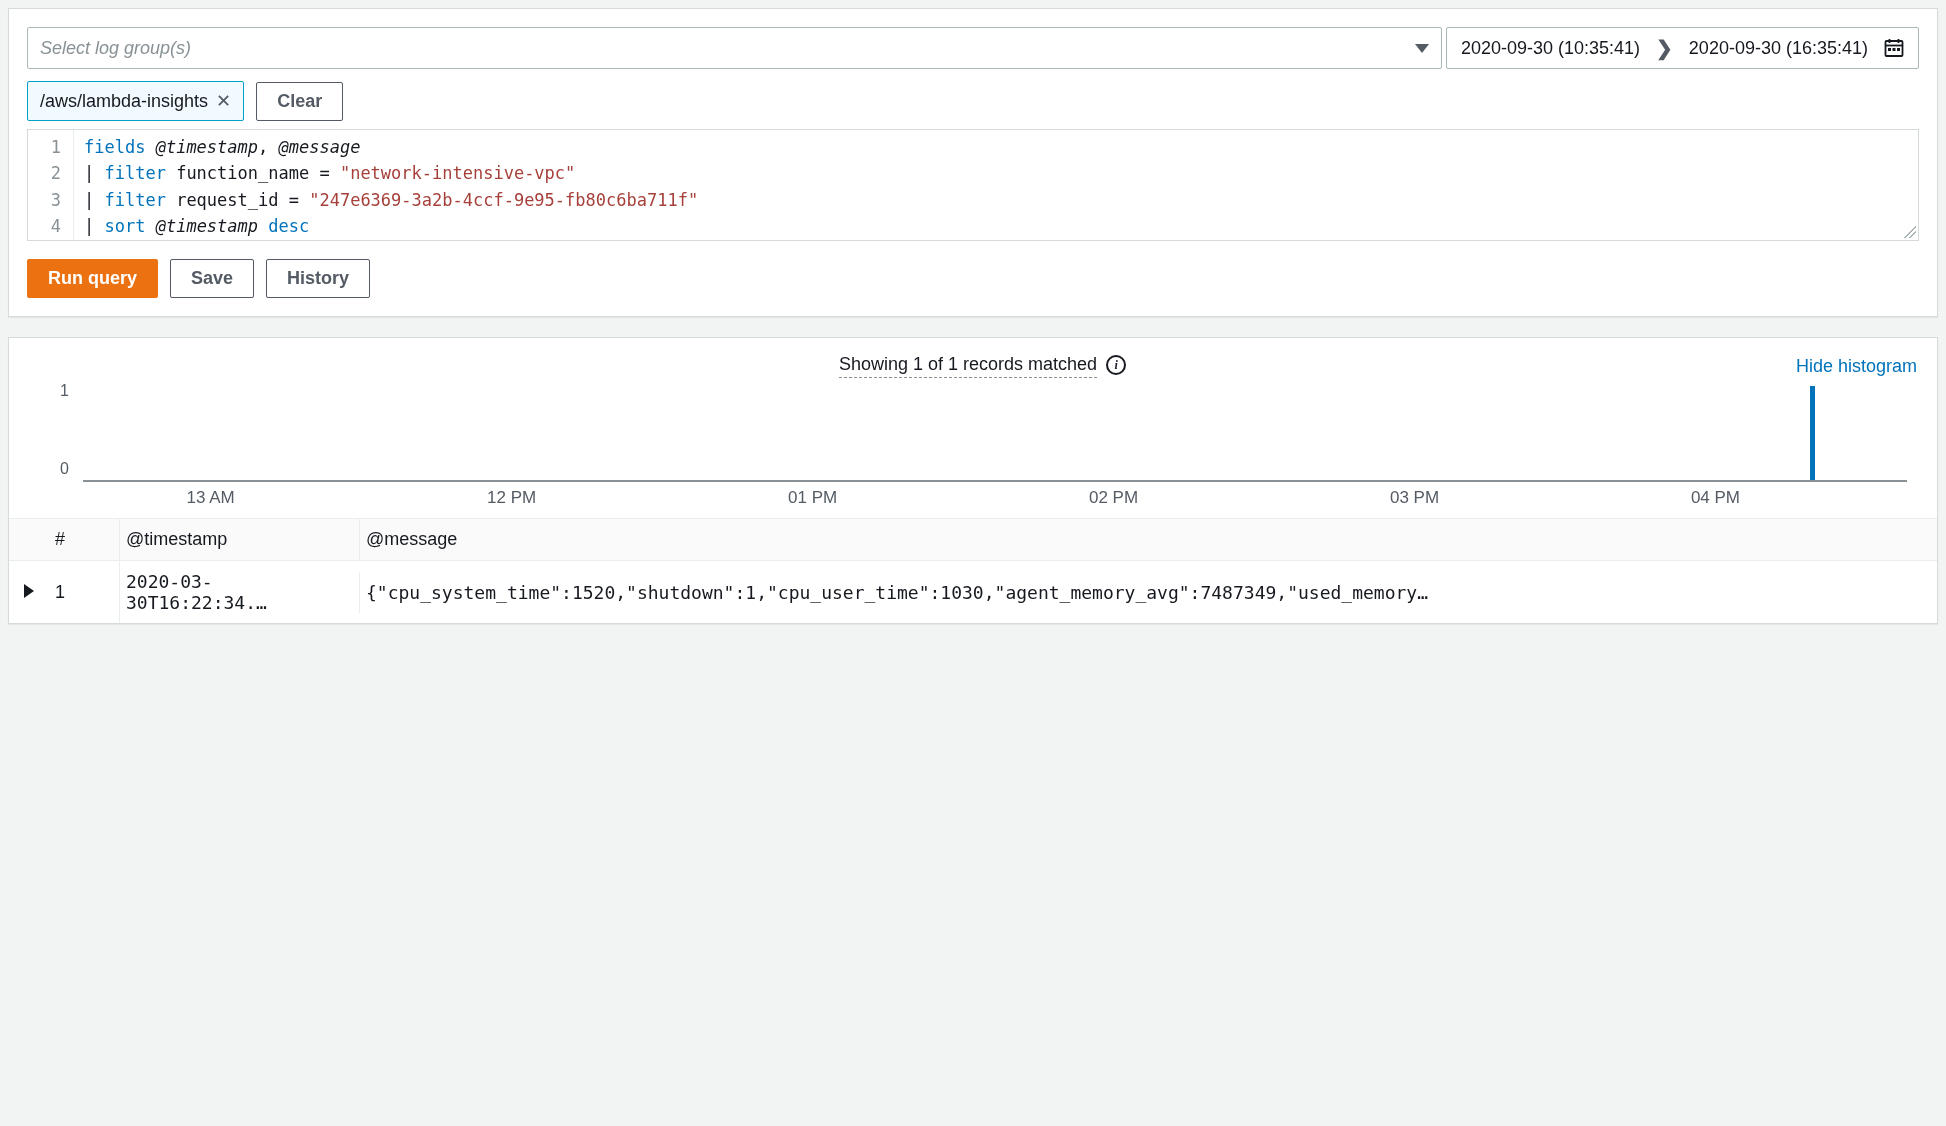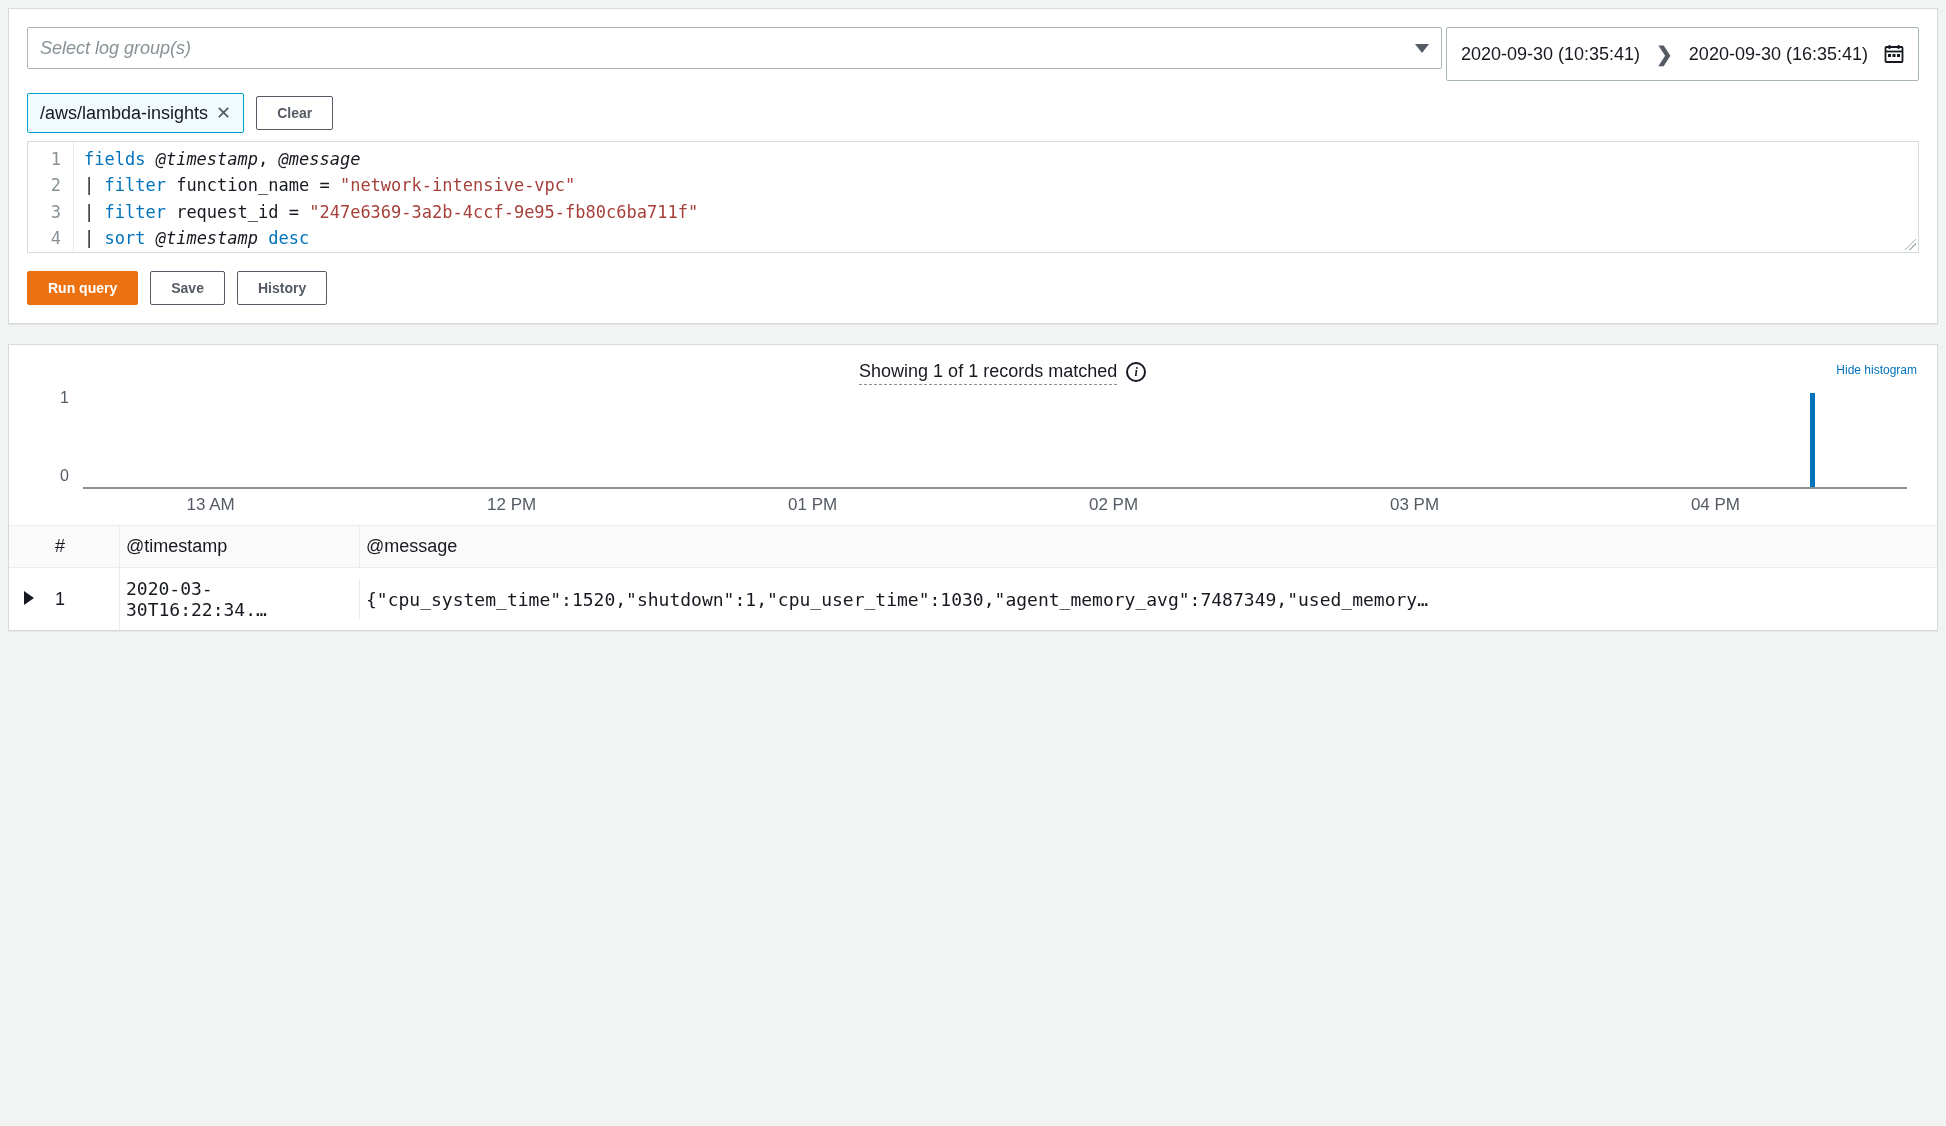--- a/index.html
+++ b/index.html
@@ -38,21 +38,21 @@
   }
   .triangle-down {
     width: 0; height: 0;
     border-left: 7px solid transparent;
     border-right: 7px solid transparent;
     border-top: 9px solid #545b64;
   }
   .date-range {
     border: 1px solid #aab7b8;
     border-radius: 2px;
-    height: 54px;
+    height: 42px;
     display: flex;
     align-items: center;
     gap: 16px;
     padding: 0 14px;
     font-size: 18px;
     color: #16191f;
   }
   .date-range .chev {
     color: #545b64;
     font-weight: bold;
@@ -84,21 +84,21 @@
   .chip .x {
     font-size: 18px;
     color: #545b64;
     cursor: pointer;
   }
   .btn {
     border: 1px solid #545b64;
     background: #fff;
     border-radius: 2px;
     padding: 8px 20px;
-    font-size: 14px;
+    font-size: 18px;
     font-weight: 700;
     color: #545b64;
     cursor: pointer;
   }
   .btn.primary {
     background: #ec7211;
     border-color: #ec7211;
     color: #fff;
   }
   .editor {
@@ -204,21 +204,21 @@
     justify-content: center;
     font-size: 12px;
     font-weight: bold;
     font-family: Georgia, serif;
     font-style: italic;
     vertical-align: middle;
     margin-left: 4px;
   }
   .hide-histo {
     color: #0073bb;
-    font-size: 12px;
+    font-size: 18px;
     cursor: pointer;
     padding-top: 2px;
   }
   .histo {
     padding: 0 30px 10px 30px;
     position: relative;
   }
   .histo-y {
     position: absolute;
     left: 40px;

